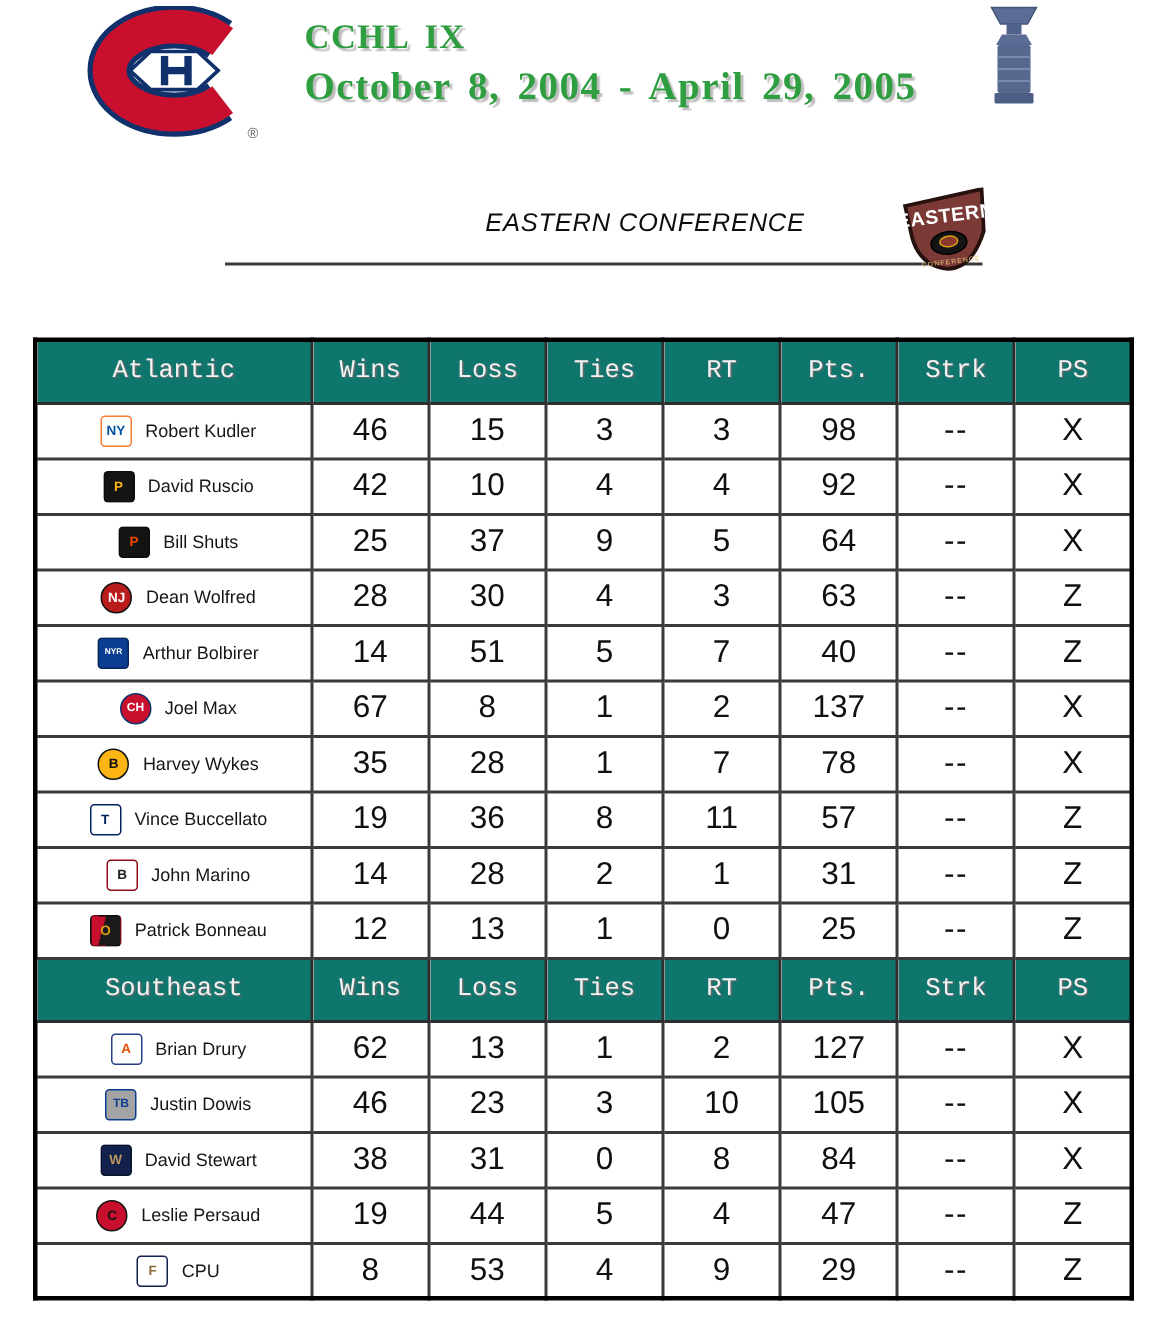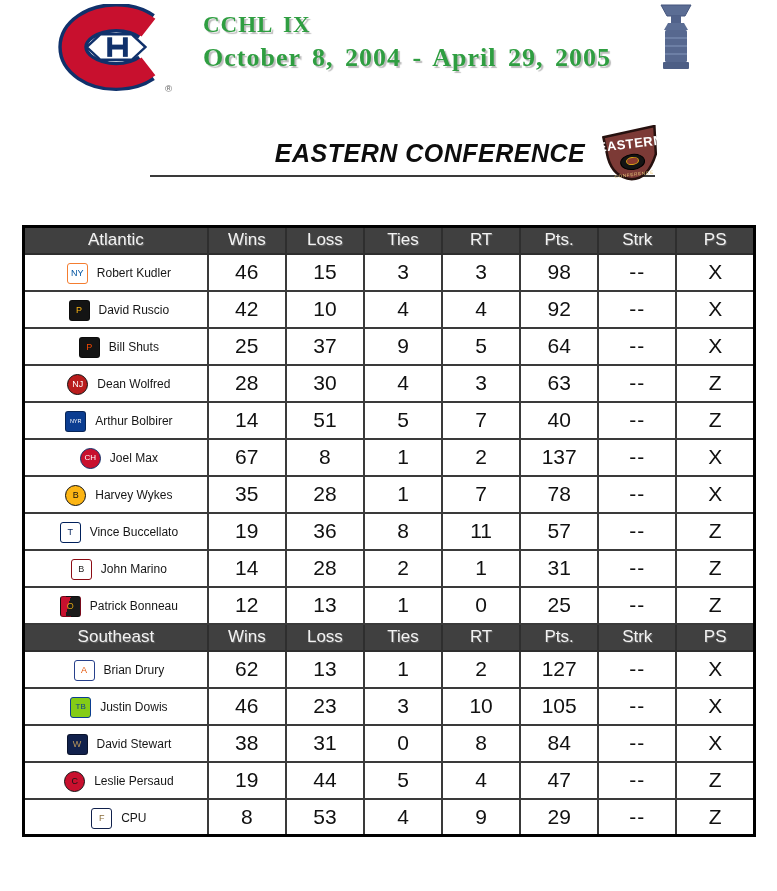--- a/index.html
+++ b/index.html
@@ -10,51 +10,51 @@
   }
   
   .topbar{display:flex;align-items:flex-start;padding:4px 82px 0 55px;height:100px;box-sizing:border-box;}
   .titles{flex:1;text-align:left;margin-left:20px;margin-top:8px;
     font-family:"Liberation Serif", serif;font-weight:bold;color:#2f9e41;}
   .t1{font-size:23px;letter-spacing:1px;word-spacing:4px;text-shadow:2px 2px 1px #bcbcbc;}
   .t2{font-size:26px;letter-spacing:1px;word-spacing:4px;margin-top:5px;text-shadow:2px 2px 1px #bcbcbc;}
   
   .conf{position:relative;height:64px;margin-top:25px;}
   .conf-title{position:absolute;left:83px;right:0;top:14px;text-align:center;
-    font-size:25px;font-weight:bold;font-style:italic;color:#0d0d0d;letter-spacing:.5px;}
+    font-size:17px;font-weight:normal;font-style:italic;color:#0d0d0d;letter-spacing:.5px;}
   .conf-line{position:absolute;left:150px;width:505px;top:50px;height:2px;background:#3a3a3a;}
   .conf-badge{position:absolute;right:112px;top:0px;}
   
   table.standings{border-collapse:collapse;table-layout:fixed;width:734px;
     margin:36px 0 0 22px;border:3px solid #000;}
   td{border:2px solid #3a3a3a;box-sizing:border-box;overflow:hidden;white-space:nowrap;}
-  tr.div-row td{background:#404040;height:27px;border-color:#2e2e2e;
-    font-family:Liberation Sans, sans-serif;font-size:17px;color:#f2f2f2;
+  tr.div-row td{background:#0f766e;height:42px;border-color:#2e2e2e;
+    font-family:Liberation Mono, monospace;font-size:17px;color:#f2f2f2;
     text-align:center;text-shadow:1px 1px 1px #6b6b6b;}
   tr.team-row td{height:37px;background:#fff;text-align:center;font-size:21px;color:#101010;}
   td.name-cell{text-align:left;padding-left:7px;}
   .owner{font-size:12px;color:#161616;margin-left:9px;vertical-align:middle;text-align:right;}
   td.stat-strk{font-size:15px;color:#222;letter-spacing:1px;}
   td.stat-ps{font-size:19px;}
   
   .lg{width:21px;height:21px;border-radius:3px;display:inline-flex;align-items:center;justify-content:center;
-    font-weight:normal;font-size:9px;line-height:1;flex:none;vertical-align:middle;
+    font-weight:bold;font-size:9px;line-height:1;flex:none;vertical-align:middle;
     box-sizing:border-box;border:1px solid rgba(0,0,0,.4);}
   .lg-nyi{background:#fff;color:#0053a0;border-color:#f47d30;}
   .lg-pit{background:#141414;color:#fcb514;}
   .lg-phi{background:#141414;color:#f74902;}
   .lg-njd{background:#b91c1c;color:#fff;border-radius:50%;border-color:#111;}
   .lg-nyr{background:#0b3d91;color:#fff;font-size:5.5px;}
   .lg-mtl{background:#c8102e;color:#fff;border-radius:50%;border-color:#10316b;font-size:8px;}
   .lg-bos{background:#fcb514;color:#111;border-radius:50%;border-color:#111;}
   .lg-tor{background:#fff;color:#00205b;border-color:#00205b;}
   .lg-buf{background:#fff;color:#222;border-color:#8c0c14;}
   .lg-ott{background:linear-gradient(105deg,#c8102e 40%,#1a1a1a 40%);color:#d9a014;}
   .lg-atl{background:#fff;color:#e35205;border-color:#27408b;}
-  .lg-tbl{background:#84cc16;color:#0b3d91;border-color:#0b3d91;font-size:8px;}
+  .lg-tbl{background:#a3a3a3;color:#0b3d91;border-color:#0b3d91;font-size:8px;}
   .lg-wsh{background:#11214c;color:#b9975b;}
   .lg-car{background:#c8102e;color:#141414;border-radius:50%;border-color:#141414;}
   .lg-fla{background:#fff;color:#8a6d3b;border-color:#11214c;}
 </style>
 </head>
 <body>
 
 <div class="topbar">
   <svg width="128" height="92" viewBox="0 0 130 94">
     <ellipse cx="62" cy="44" rx="44" ry="30" fill="none" stroke="#10316b" stroke-width="30" pathLength="100" stroke-dasharray="78 22" stroke-dashoffset="89"></ellipse>

